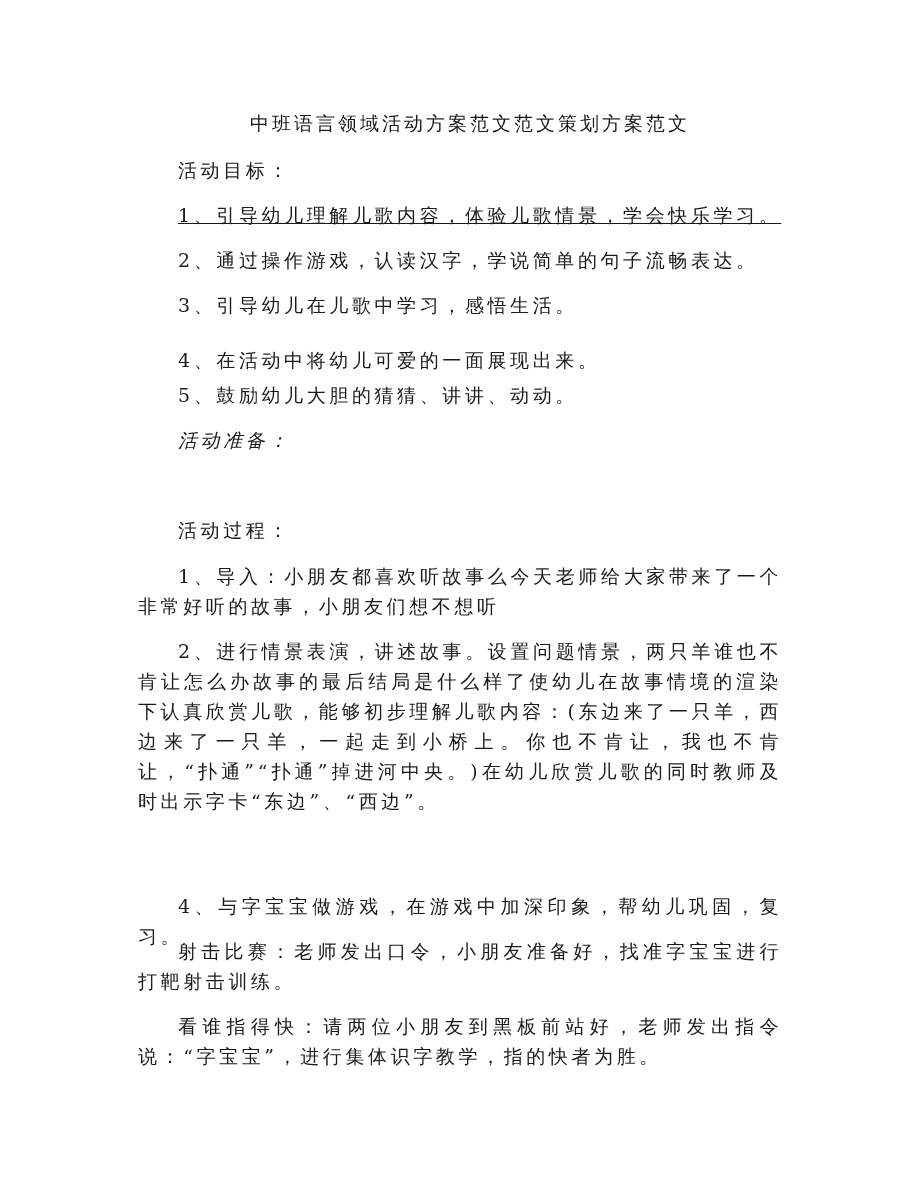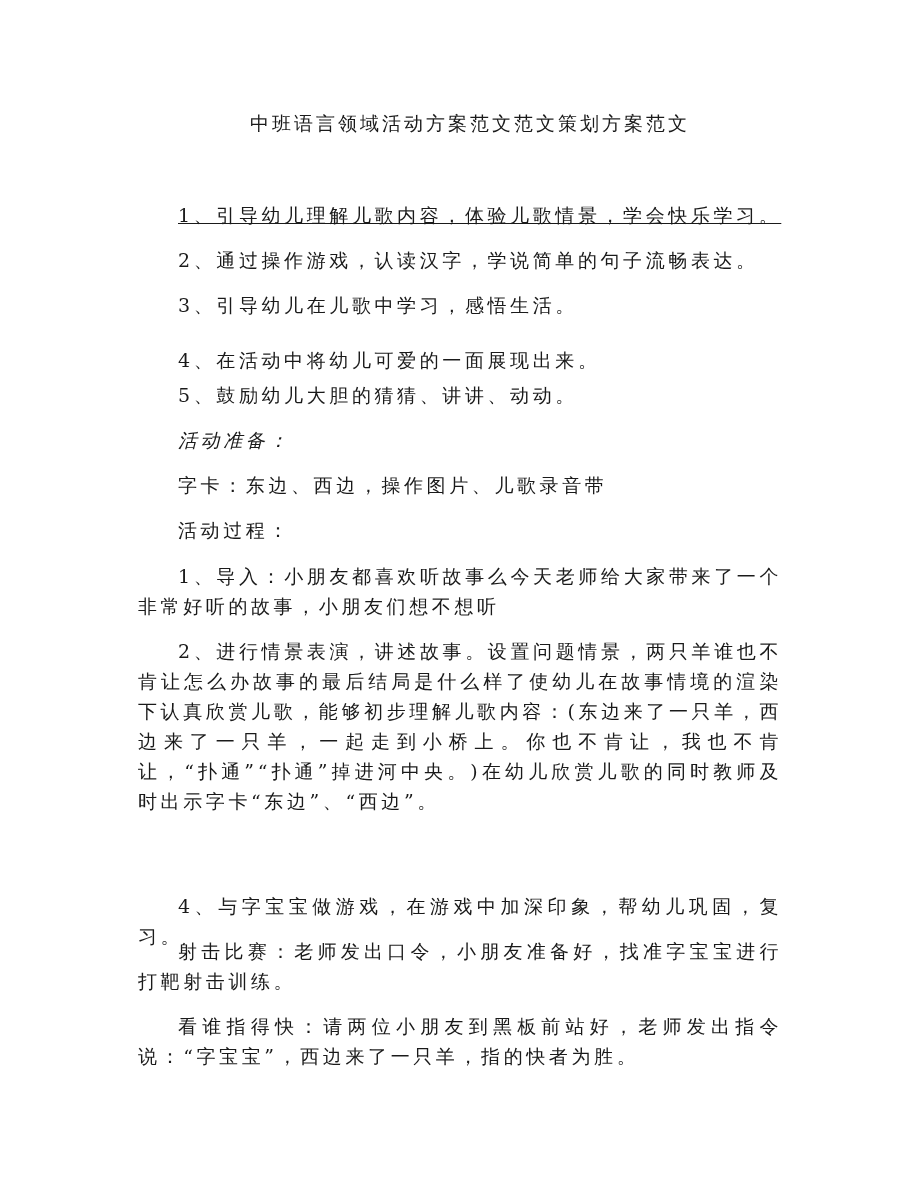--- a/index.html
+++ b/index.html
@@ -48,29 +48,29 @@
       word-break: break-all;
     }
   </style>
 </head>
 <body>
 
 <div class="page">
 
   <div class="title">中班语言领域活动方案范文范文策划方案范文</div>
 
+  <p class="para" style="top:155px;">活动目标：</p>
   <p class="para" style="top:200px;text-decoration:underline;">1、引导幼儿理解儿歌内容，体验儿歌情景，学会快乐学习。</p>
   <p class="para" style="top:245px;">2、通过操作游戏，认读汉字，学说简单的句子流畅表达。</p>
   <p class="para" style="top:290px;">3、引导幼儿在儿歌中学习，感悟生活。</p>
   <p class="para" style="top:345px;">4、在活动中将幼儿可爱的一面展现出来。</p>
   <p class="para" style="top:380px;">5、鼓励幼儿大胆的猜猜、讲讲、动动。</p>
 
   <p class="para" style="top:425px;font-style:italic;">活动准备：</p>
-  <p class="para" style="top:470px;">字卡：东边、西边，操作图片、儿歌录音带</p>
 
   <p class="para" style="top:515px;">活动过程：</p>
   <p class="para" style="top:561px;">1、导入：小朋友都喜欢听故事么今天老师给大家带来了一个非常好听的故事，小朋友们想不想听</p>
   <p class="para" style="top:636px;">2、进行情景表演，讲述故事。设置问题情景，两只羊谁也不肯让怎么办故事的最后结局是什么样了使幼儿在故事情境的渲染下认真欣赏儿歌，能够初步理解儿歌内容：(东边来了一只羊，西边来了一只羊，一起走到小桥上。你也不肯让，我也不肯让，“扑通”“扑通”掉进河中央。)在幼儿欣赏儿歌的同时教师及时出示字卡“东边”、“西边”。</p>
   <p class="para" style="top:891px;">4、与字宝宝做游戏，在游戏中加深印象，帮幼儿巩固，复习。</p>
   <p class="para" style="top:936px;">射击比赛：老师发出口令，小朋友准备好，找准字宝宝进行打靶射击训练。</p>
-  <p class="para" style="top:1011px;">看谁指得快：请两位小朋友到黑板前站好，老师发出指令说：“字宝宝”，西边来了一只羊，指的快者为胜。</p>
+  <p class="para" style="top:1011px;">看谁指得快：请两位小朋友到黑板前站好，老师发出指令说：“字宝宝”，进行集体识字教学，指的快者为胜。</p>
 
 </div>
 
 </body></html>

